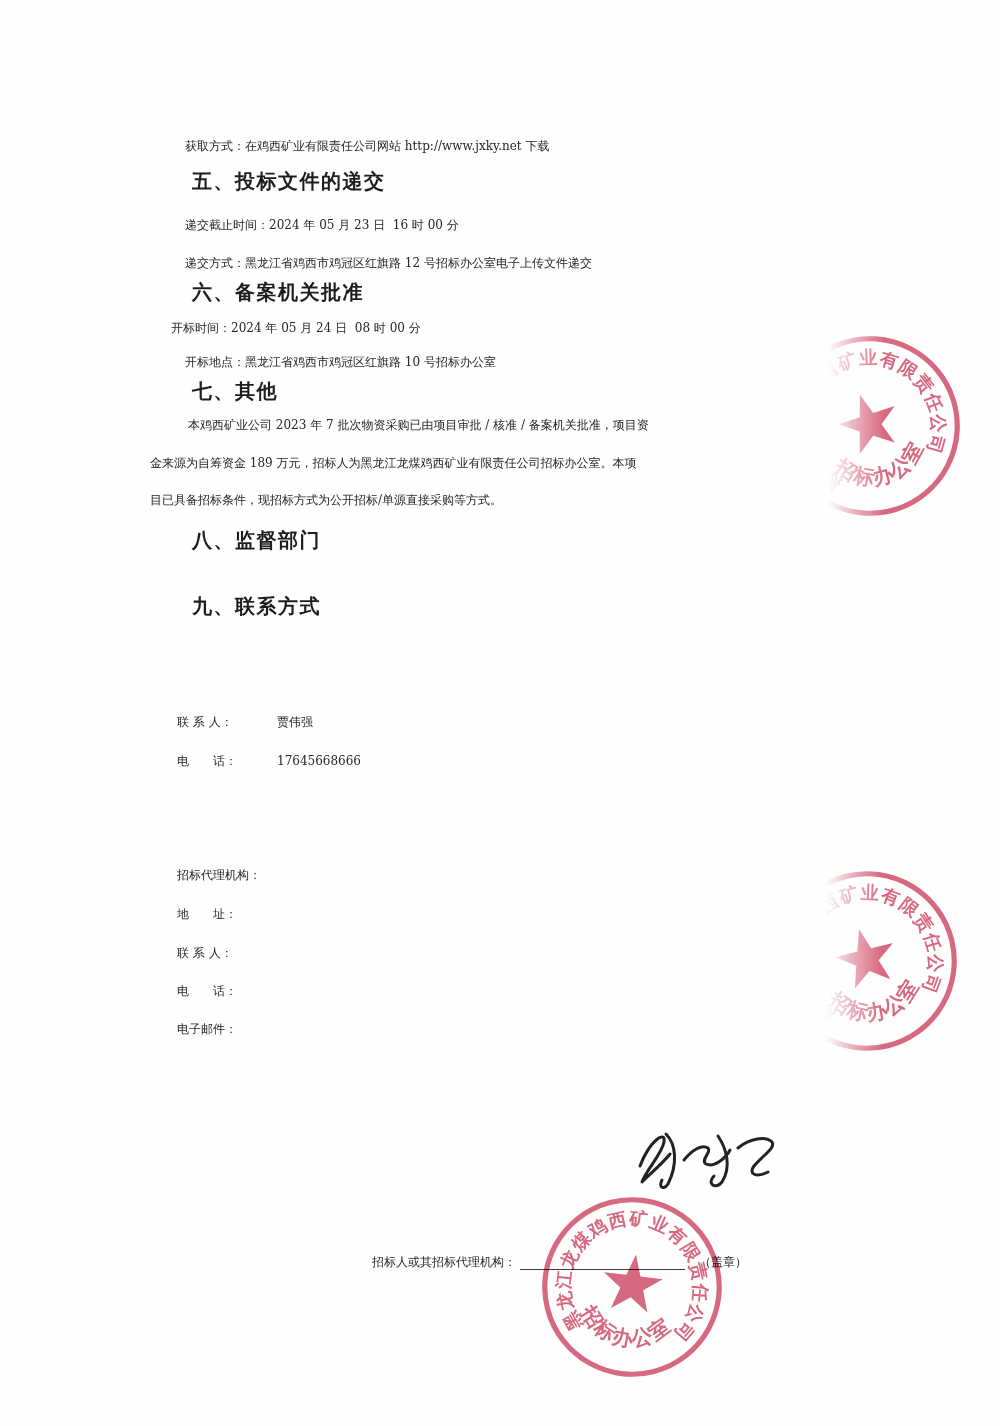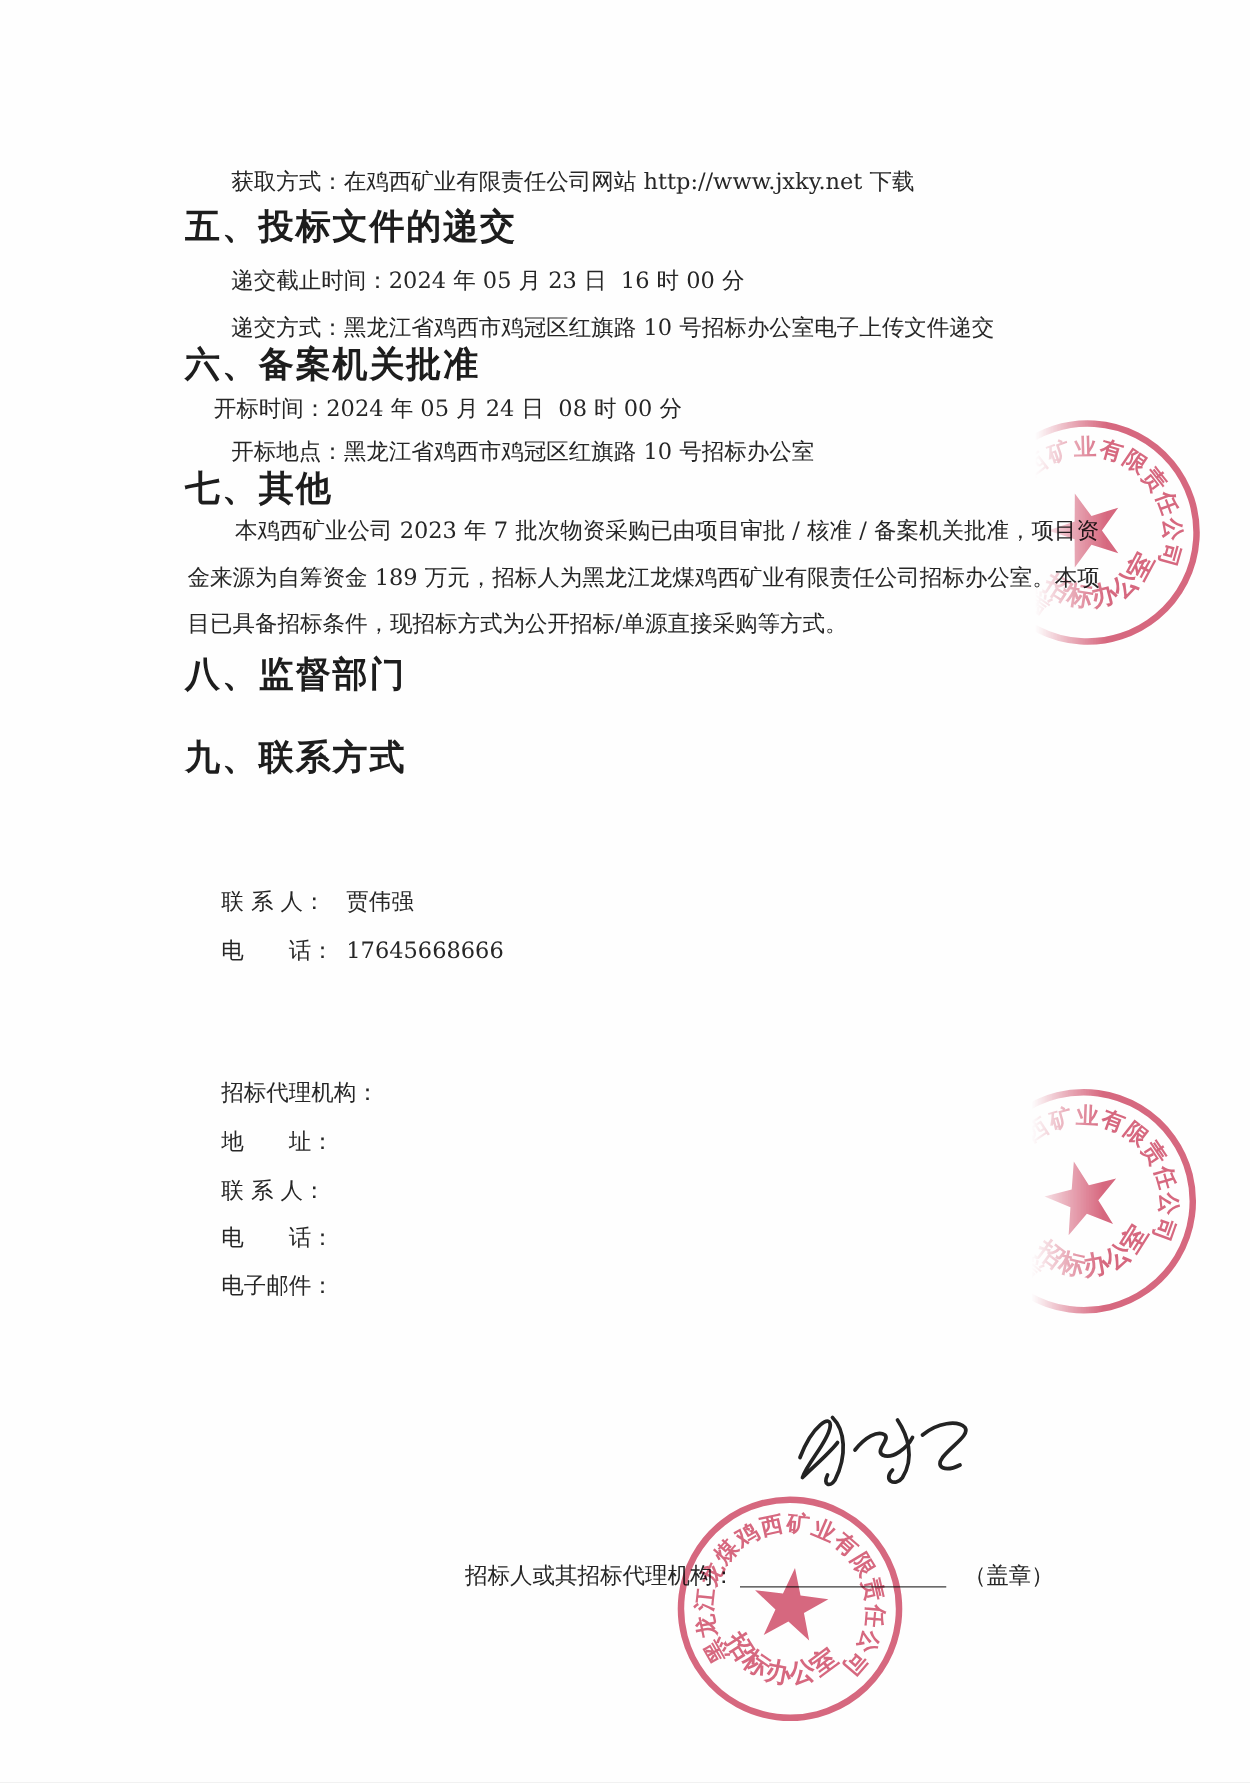--- a/index.html
+++ b/index.html
@@ -8,30 +8,31 @@
     width:1000px;height:1426px;
     margin:0 auto;
     background:#fefefe;
     overflow:hidden;
     font-family:"DejaVu Serif","Liberation Serif",serif;
     color:#222;
   }
   .line{
     position:absolute;
     white-space:pre;
-    font-size:18px;
+    font-size:12px;
     line-height:24px;
     color:#262626;
   }
   .heading{
     font-family:"DejaVu Sans","Liberation Sans",sans-serif;
     font-weight:bold;
-    font-size:28px;
+    font-size:20px;
     letter-spacing:1.5px;
     color:#1d1d1d;
+    margin-left:44px;
   }
   .row-label{display:inline-block;min-width:92px;}
   .row-value{padding-left:8px;}
   .blank-line{
     display:inline-block;
     border-bottom:1.6px solid #3a3a3a;
     height:20px;
     vertical-align:-4px;
   }
   .sig-blank{width:140px;margin-left:2px;margin-right:10px;}
@@ -64,21 +65,21 @@
 </style>
 </head>
 <body>
 
 <div class="page">
 
   <div class="line" style="left:185px;top:134px">获取方式：在鸡西矿业有限责任公司网站 http://www.jxky.net 下载</div>
 
   <div class="line heading" style="left:148px;top:169px">五、投标文件的递交</div>
   <div class="line" style="left:185px;top:213px">递交截止时间：2024 年 05 月 23 日  16 时 00 分</div>
-  <div class="line" style="left:185px;top:251px">递交方式：黑龙江省鸡西市鸡冠区红旗路 10 号招标办公室电子上传文件递交</div>
+  <div class="line" style="left:185px;top:251px">递交方式：黑龙江省鸡西市鸡冠区红旗路 12 号招标办公室电子上传文件递交</div>
 
   <div class="line heading" style="left:148px;top:280px">六、备案机关批准</div>
   <div class="line" style="left:171px;top:316px">开标时间：2024 年 05 月 24 日  08 时 00 分</div>
   <div class="line" style="left:185px;top:350px">开标地点：黑龙江省鸡西市鸡冠区红旗路 10 号招标办公室</div>
 
   <div class="line heading" style="left:148px;top:379px">七、其他</div>
   <div class="line" style="left:188px;top:413px">本鸡西矿业公司 2023 年 7 批次物资采购已由项目审批 / 核准 / 备案机关批准，项目资</div>
   <div class="line" style="left:150px;top:451px">金来源为自筹资金 189 万元，招标人为黑龙江龙煤鸡西矿业有限责任公司招标办公室。本项</div>
   <div class="line" style="left:150px;top:488px">目已具备招标条件，现招标方式为公开招标/单源直接采购等方式。</div>
 

